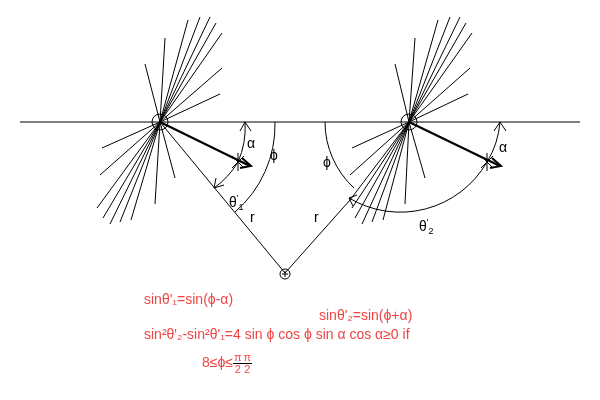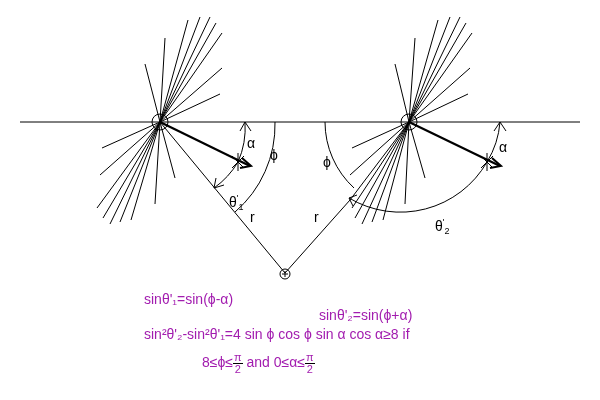--- a/index.html
+++ b/index.html
@@ -1,19 +1,19 @@
 <!DOCTYPE html>
 <html><head>
 <meta charset="utf-8">
 <style>
   html,body{margin:0;padding:0;background:#fff;}
   body{width:600px;height:400px;position:relative;overflow:hidden;font-family:"Liberation Sans",sans-serif;}
   svg{position:absolute;left:0;top:0;}
   .lbl{position:absolute;font-size:14px;color:#000;white-space:nowrap;line-height:1;}
-  .eq{position:absolute;font-size:14px;color:#a21caf;white-space:nowrap;line-height:1;}
+  .eq{position:absolute;font-size:14px;color:#ef4444;white-space:nowrap;line-height:1;}
   .frac{display:inline-block;vertical-align:middle;text-align:center;font-size:11px;line-height:1;}
   .frac span{display:block;}
   .frac .num{border-bottom:1px solid #000;padding:0 1px;}
 </style>
 </head>
 <body>
 
 <svg width="600" height="400" viewBox="0 0 600 400">
 
   <line x1="20" y1="122" x2="580" y2="122" stroke="#000" stroke-width="1"></line>
@@ -104,18 +104,18 @@
   <line x1="285" y1="271" x2="285" y2="277" stroke="#000"></line>
 </svg>
 
 <div class="lbl" style="left:247px;top:136px">α</div>
 <div class="lbl" style="left:270px;top:148px">ϕ</div>
 <div class="lbl" style="left:229px;top:194px"><span>θ</span><sup style="font-size:9px">'</sup><sub style="font-size:9px">1</sub></div>
 <div class="lbl" style="left:250px;top:210px">r</div>
 <div class="lbl" style="left:314px;top:210px">r</div>
 <div class="lbl" style="left:323px;top:155px">ϕ</div>
 <div class="lbl" style="left:499px;top:140px">α</div>
-<div class="lbl" style="left:435px;top:218px"><span>θ</span><sup style="font-size:9px">'</sup><sub style="font-size:9px">2</sub></div>
+<div class="lbl" style="left:419px;top:218px"><span>θ</span><sup style="font-size:9px">'</sup><sub style="font-size:9px">2</sub></div>
 
 <div class="eq" style="left:144px;top:292px">sinθ'₁=sin(ϕ-α)</div>
 <div class="eq" style="left:319px;top:308px">sinθ'₂=sin(ϕ+α)</div>
-<div class="eq" style="left:144px;top:327px">sin²θ'₂-sin²θ'₁=4 sin ϕ cos ϕ sin α cos α≥8  if</div>
-<div class="eq" style="left:202px;top:352px"><span>8≤ϕ≤</span><span class="frac"><span class="num">π</span><span>2</span></span><span> and 0≤α≤</span><span class="frac"><span class="num">π</span><span>2</span></span></div>
+<div class="eq" style="left:144px;top:327px">sin²θ'₂-sin²θ'₁=4 sin ϕ cos ϕ sin α cos α≥0  if</div>
+<div class="eq" style="left:202px;top:352px"><span>8≤ϕ≤</span><span class="frac"><span class="num">π</span><span>2</span></span><span class="frac"><span class="num">π</span><span>2</span></span></div>
 
 </body></html>

